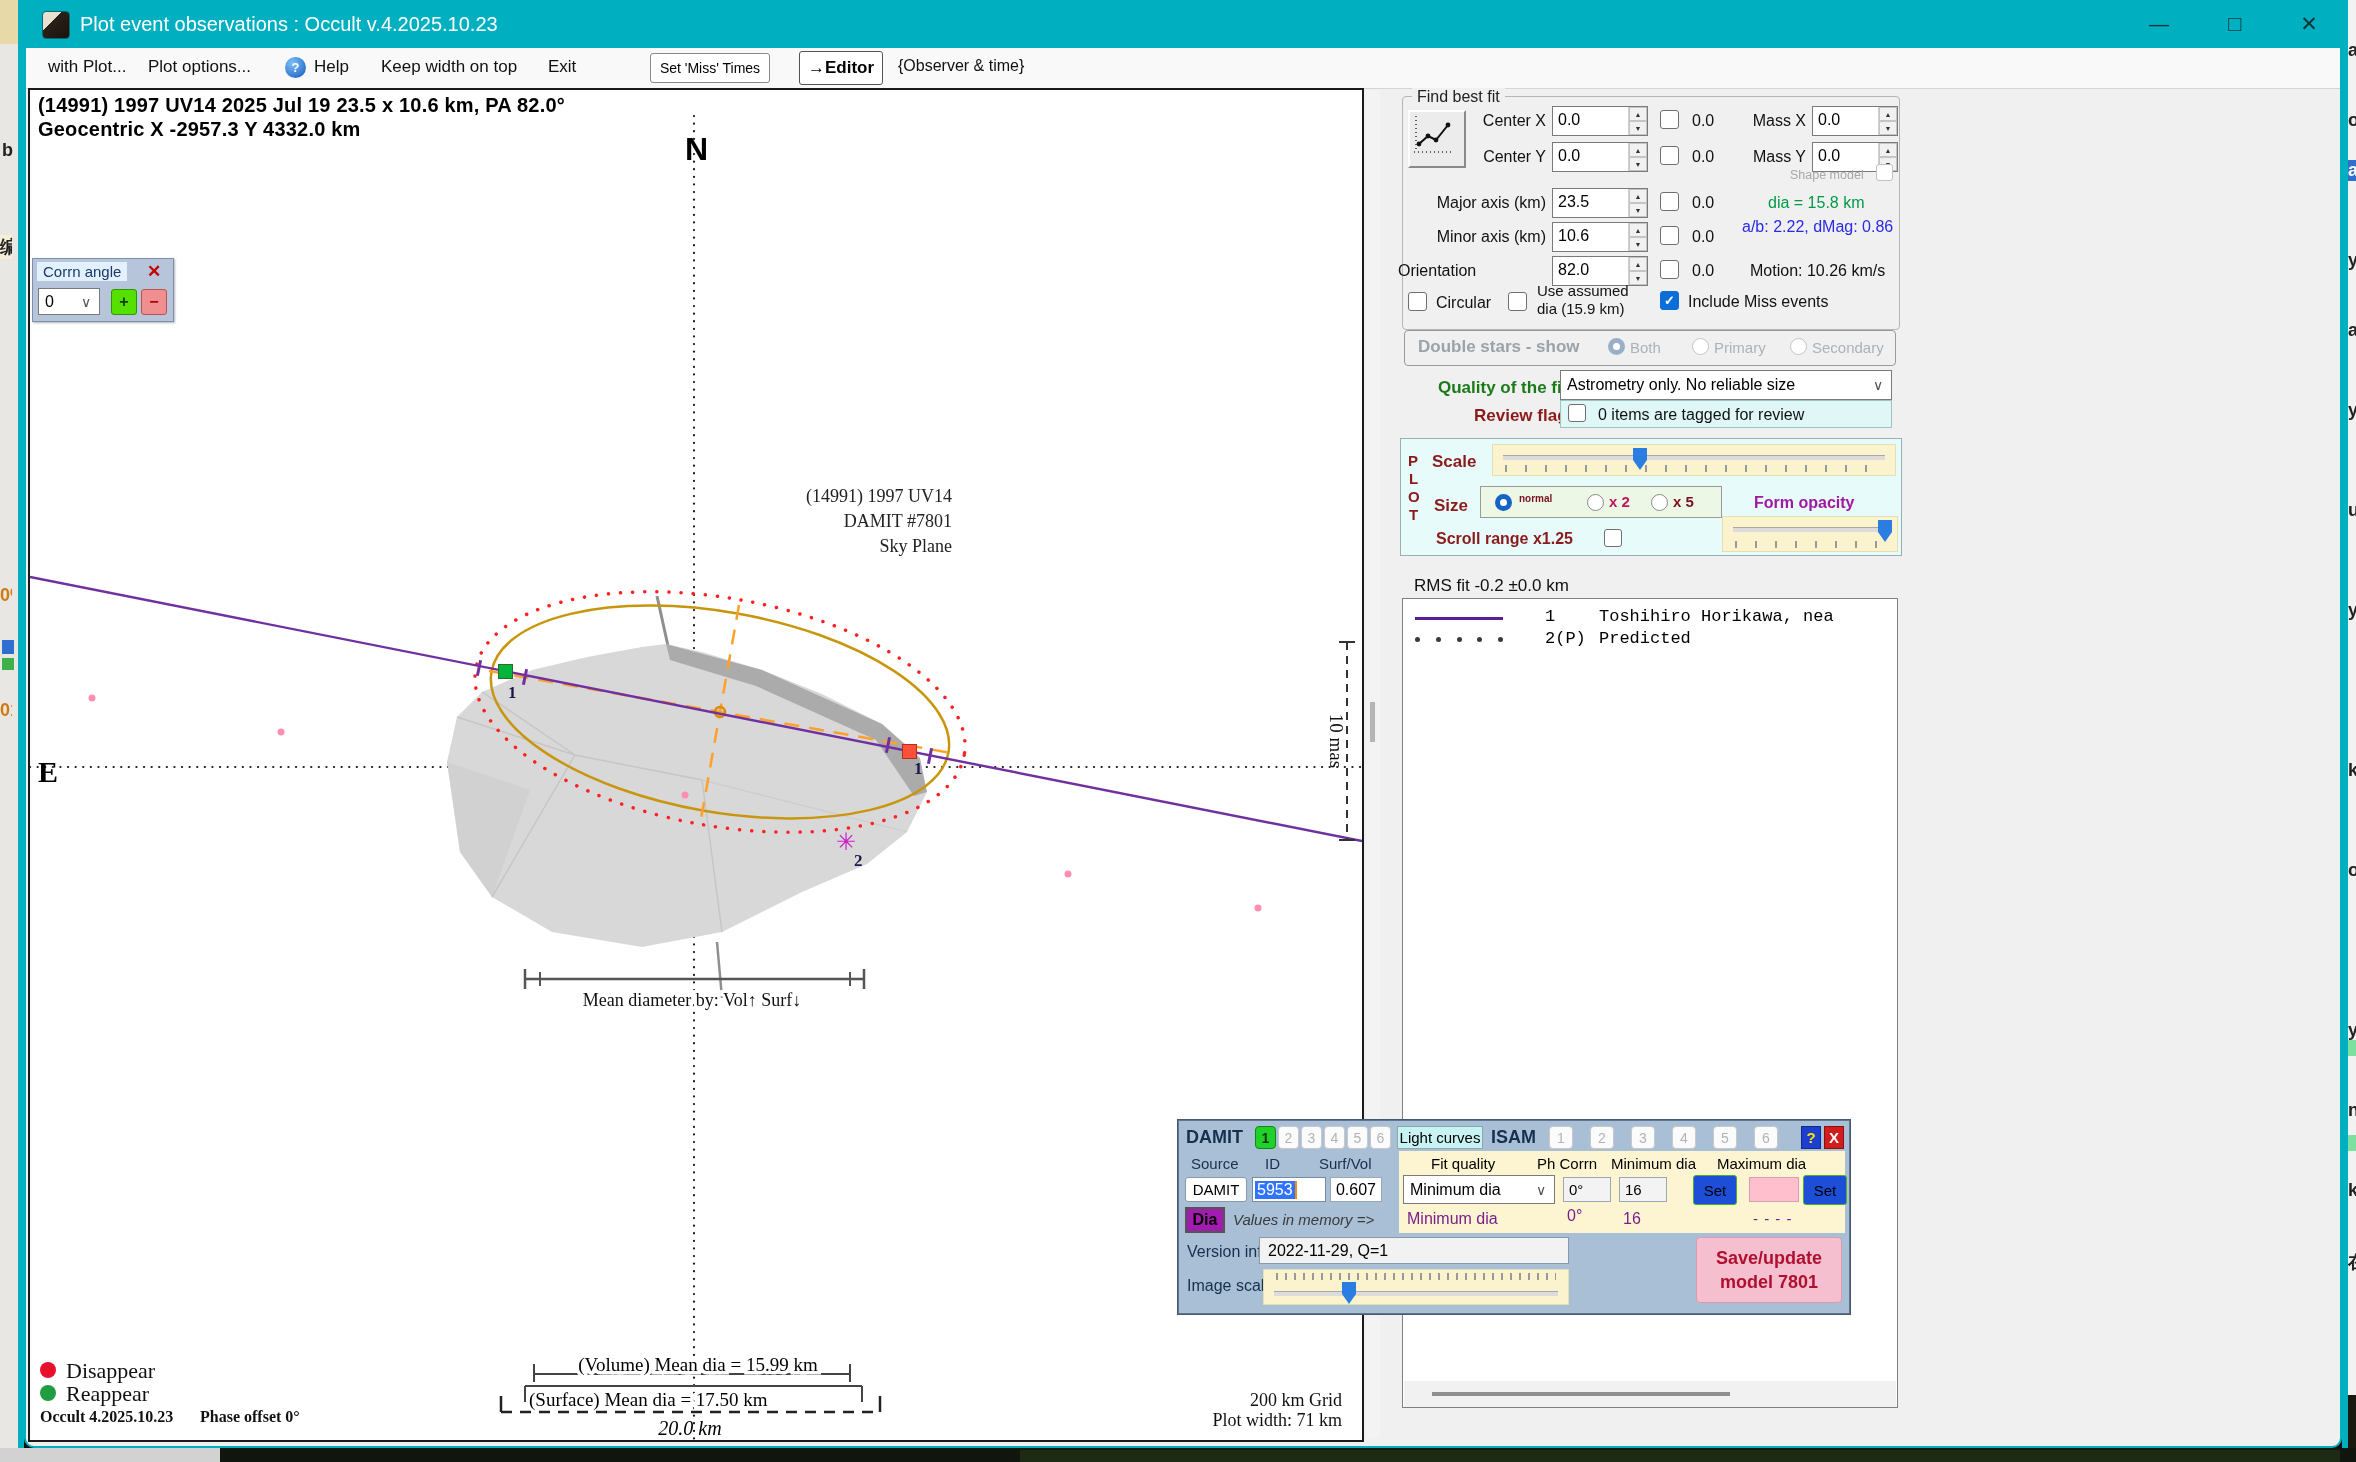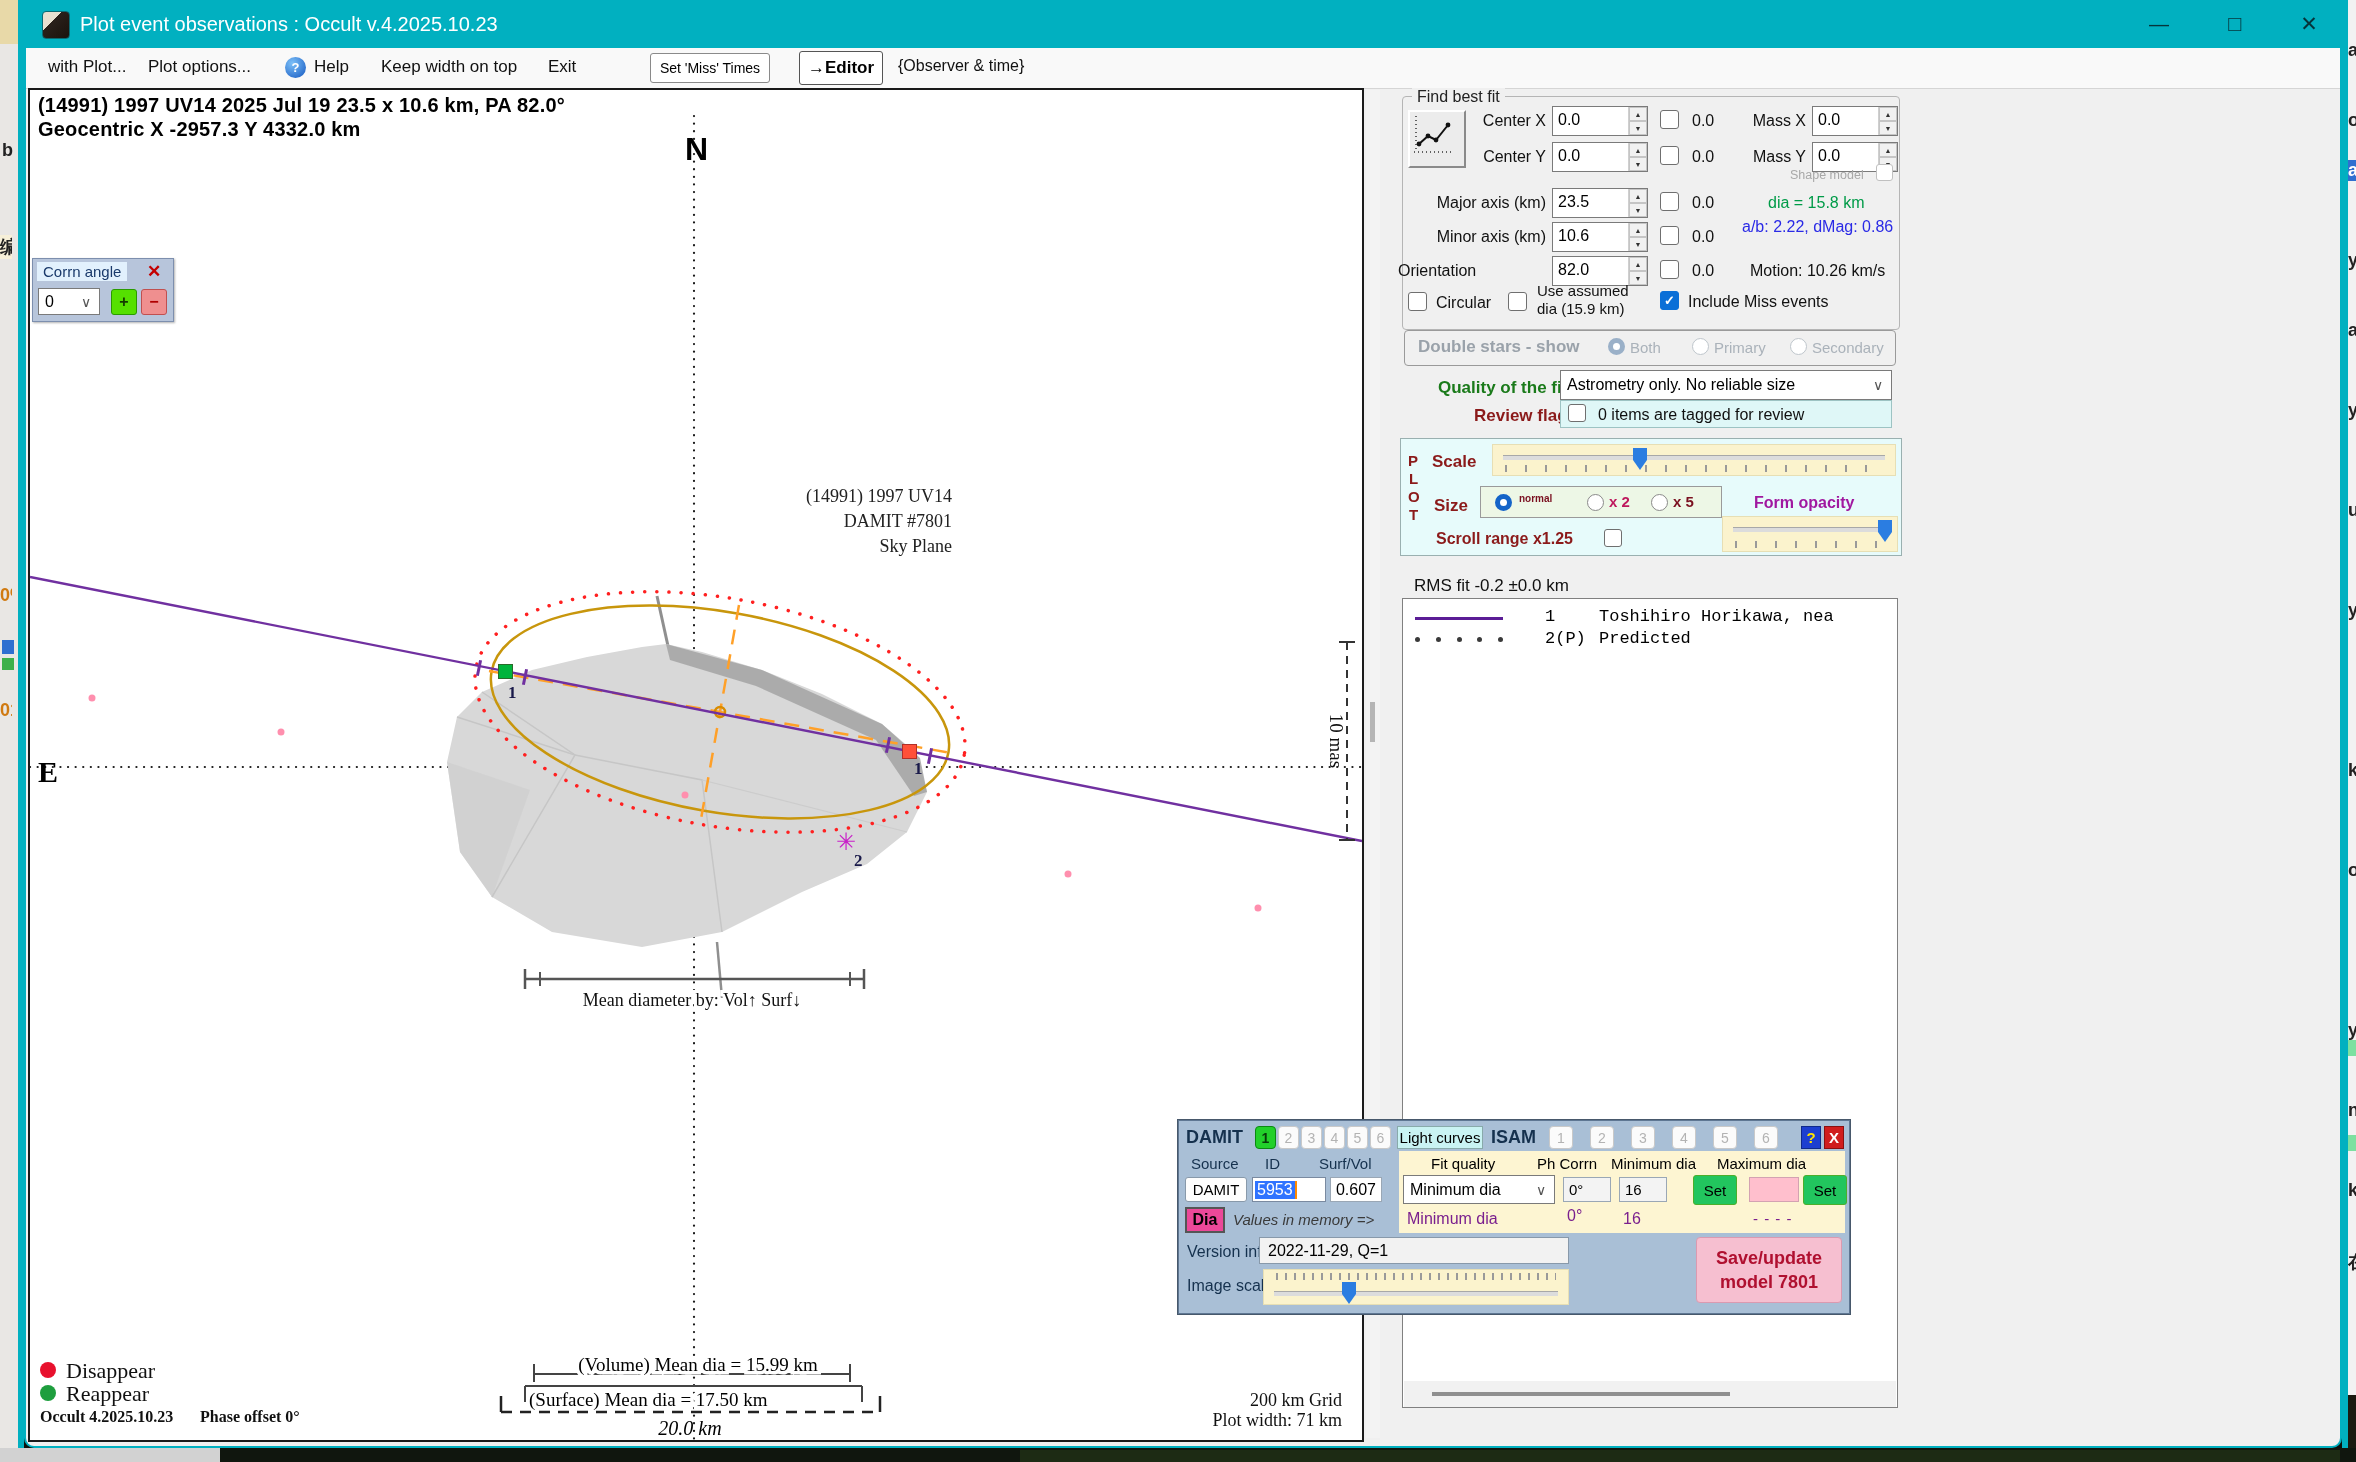--- a/index.html
+++ b/index.html
@@ -40,21 +40,21 @@
   .sld{position:absolute;background:#fbf3cd;border:1px solid #e7dfb4;box-sizing:border-box;}
   .sld .track{position:absolute;left:10px;right:10px;top:10px;height:4px;background:#dcdcdc;border-top:1px solid #a8a8a8;}
   .sld .ticks{position:absolute;left:12px;right:12px;bottom:3px;height:7px;
               background:repeating-linear-gradient(90deg,#9a9a9a 0 2px,transparent 2px 20px);}
   .sld .ticks.top{top:3px;bottom:auto;background:repeating-linear-gradient(90deg,#9a9a9a 0 2px,transparent 2px 9px);}
   .sthumb{position:absolute;width:14px;height:22px;background:#2b7de1;
           clip-path:polygon(0 0,100% 0,100% 55%,50% 100%,0 55%);}
   .tabbtn{position:absolute;width:21px;height:23px;background:#fbfbfb;border:1px solid #c9c9c9;border-radius:4px;
           color:#b3b3b3;font-size:14px;display:flex;align-items:center;justify-content:center;box-sizing:border-box;}
   .tabbtn.active{background:#22d02a;border-color:#0c8a12;color:#083a0a;font-weight:bold;}
-  .setbtn{position:absolute;width:42px;height:28px;background:#22c55e;border:1px solid #4caf2a;border-radius:3px;
+  .setbtn{position:absolute;width:42px;height:28px;background:#1d4ed8;border:1px solid #4caf2a;border-radius:3px;
           font-size:15px;display:flex;align-items:center;justify-content:center;}
   .dfield{position:absolute;background:#f3f3f3;border:1px solid #9aa7b5;box-sizing:border-box;font-size:15px;
           display:flex;align-items:center;padding-left:5px;}
   .frag{position:absolute;font-size:18px;font-weight:bold;color:#222;width:12px;overflow:hidden;white-space:nowrap;}
 </style>
 </head>
 <body>
 
 <div id="stage">
 
@@ -450,21 +450,21 @@
     <div class="select" style="left:224px;top:54px;width:152px;height:29px;">
       <span class="tx">Minimum dia</span>
       <span class="ch">∨</span>
     </div>
     <div class="dfield" style="left:384px;top:56px;width:48px;height:25px;">0°</div>
     <div class="dfield" style="left:440px;top:56px;width:48px;height:25px;">16</div>
     <div class="setbtn" style="left:514px;top:54px;">Set</div>
     <div class="abs" style="left:570px;top:56px;width:50px;height:25px;background:#ffbfcd;border:1px solid #d3a2b2;box-sizing:border-box;"></div>
     <div class="setbtn" style="left:624px;top:54px;">Set</div>
 
-    <div class="abs" style="left:6px;top:86px;width:40px;height:26px;background:#ec4899;border:2px solid #555;font-weight:bold;font-size:16px;display:flex;align-items:center;justify-content:center;box-sizing:border-box;">Dia</div>
+    <div class="abs" style="left:6px;top:86px;width:40px;height:26px;background:#a21caf;border:2px solid #555;font-weight:bold;font-size:16px;display:flex;align-items:center;justify-content:center;box-sizing:border-box;">Dia</div>
     <div class="abs" style="left:54px;top:90px;font-style:italic;font-size:15px;color:#3a3a3a;">Values in memory =&gt;</div>
     <div class="abs" style="left:228px;top:89px;font-size:16px;color:#7a1f8e;">Minimum dia</div>
     <div class="abs" style="left:388px;top:86px;font-size:16px;color:#7a1f8e;">0°</div>
     <div class="abs" style="left:444px;top:89px;font-size:16px;color:#7a1f8e;">16</div>
     <div class="abs" style="left:574px;top:89px;font-size:15px;color:#7a1f8e;letter-spacing:1px;">- - - -</div>
 
     <div class="abs" style="left:8px;top:122px;font-size:16px;color:#15314e;">Version info</div>
     <div class="abs" style="left:80px;top:116px;width:310px;height:27px;background:#f2f2f2;border:1px solid #8899aa;box-sizing:border-box;font-size:16px;display:flex;align-items:center;padding-left:8px;">2022-11-29, Q=1</div>
     <div class="abs" style="left:517px;top:116px;width:146px;height:66px;background:#f6bfd0;border:1px solid #da9ab0;border-radius:4px;box-sizing:border-box;
                 display:flex;flex-direction:column;align-items:center;justify-content:center;color:#b01030;font-weight:bold;font-size:18px;line-height:24px;">

